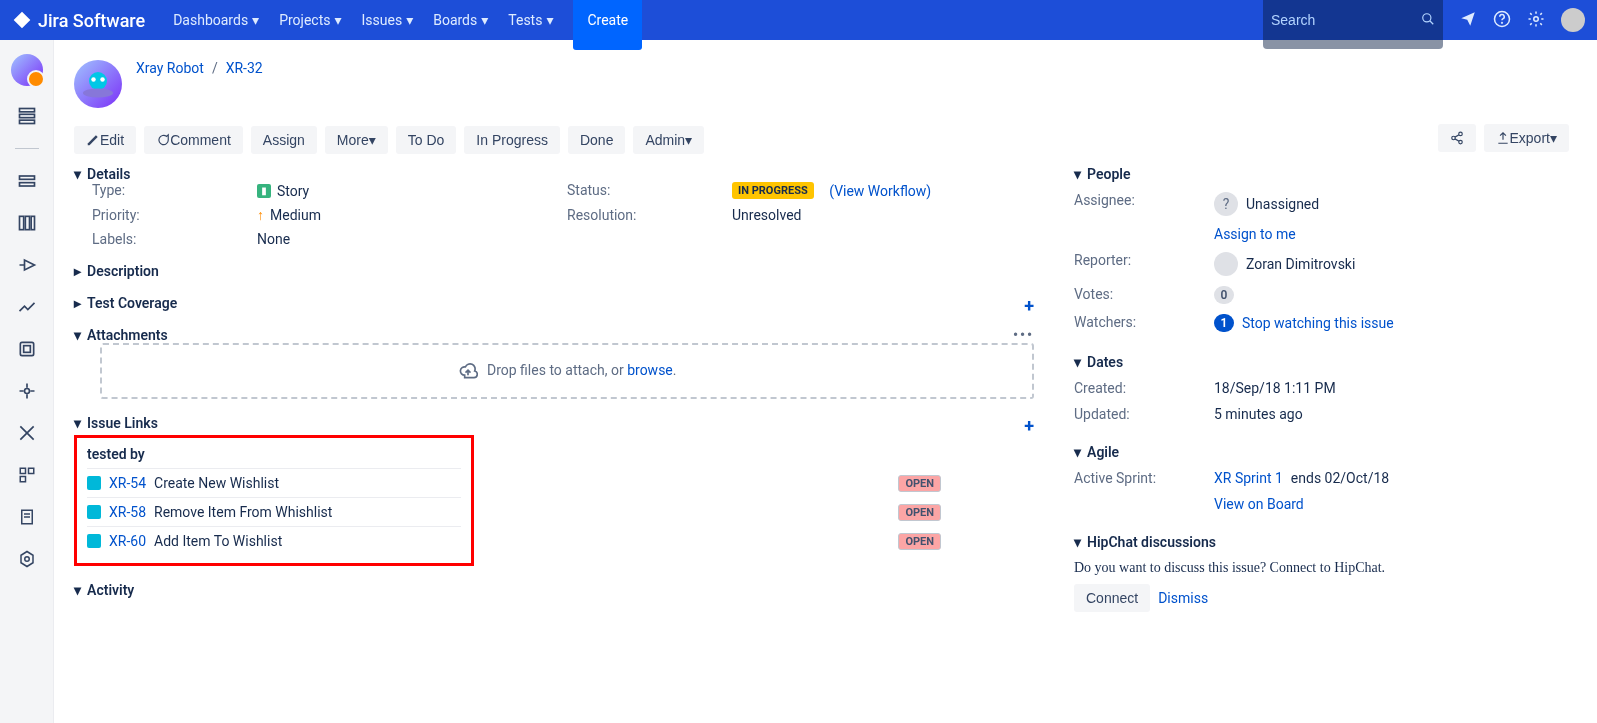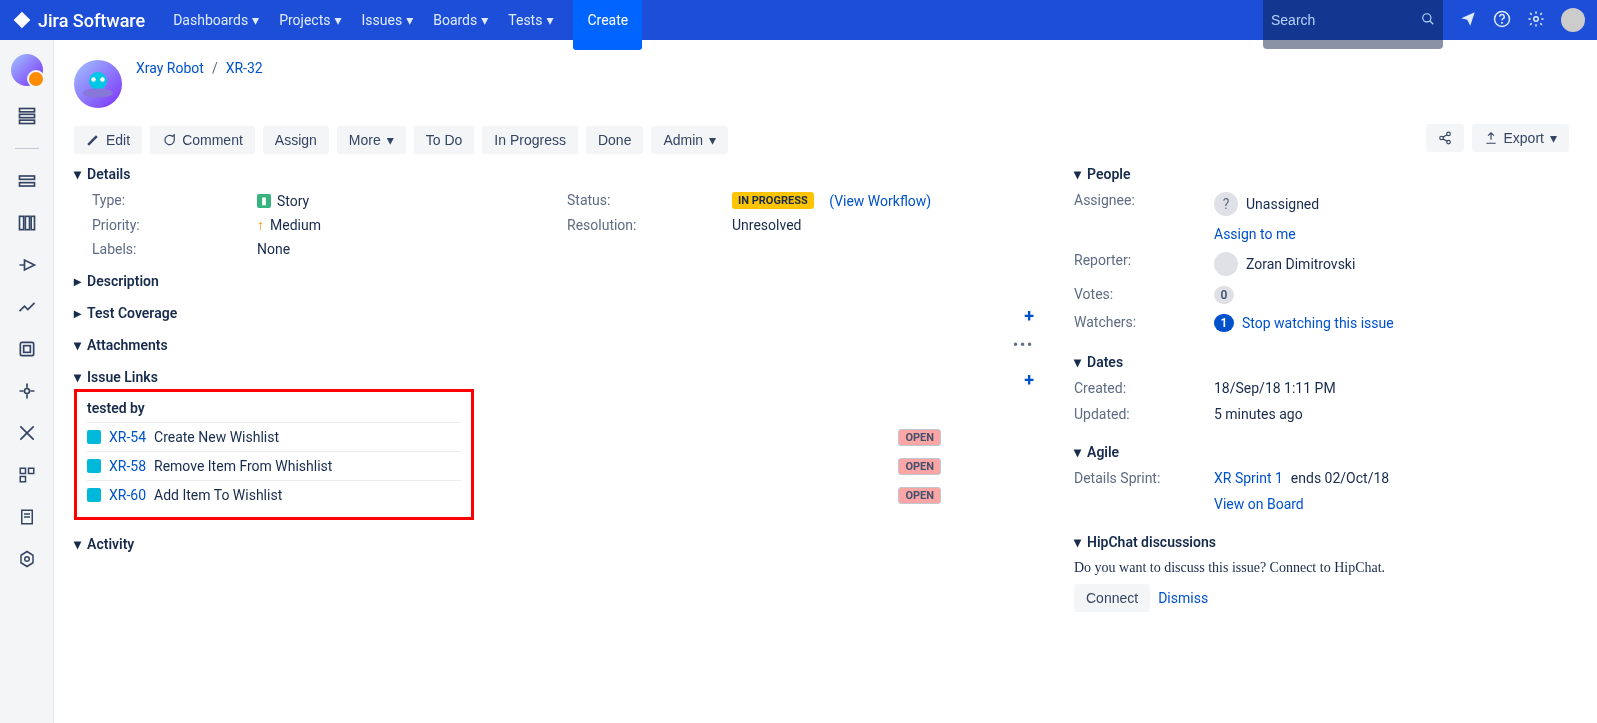--- a/index.html
+++ b/index.html
@@ -27,30 +27,30 @@
 
 .content { flex: 1; overflow-y: auto; padding: 20px 0 0 20px; position: relative; }
 .scroll-inner { padding-right: 28px; }
 .header-row { display: flex; align-items: flex-start; gap: 14px; }
 .project-avatar { width: 48px; height: 48px; border-radius: 50%; background: linear-gradient(135deg,#a0c4ff,#7b2ff7); flex-shrink: 0; display:flex; align-items:center; justify-content:center; }
 .breadcrumb { display: flex; gap: 8px; font-size: 14px; color: #5e6c84; }
 .breadcrumb a { color: #0052cc; text-decoration: none; }
 .issue-title { font-size: 24px; font-weight: 500; color: #172b4d; margin-top: 2px; }
 
 .toolbar { display: flex; gap: 8px; margin: 18px 0 12px; flex-wrap: wrap; }
-.tb-btn { background: #f4f5f7; color: #344563; padding: 6px 12px; border-radius: 3px; cursor: pointer; display: flex; align-items: center; gap: 6px; font-size: 14px; border: none; }
+.tb-btn { background: #f4f5f7; color: #344563; padding: 6px 12px; border-radius: 3px; cursor: pointer; display: flex; align-items: center; gap: 0; font-size: 14px; border: none; }
 .right-tools { position: absolute; top: 84px; right: 28px; display:flex; gap:8px; }
 
 .two-col { display: flex; gap: 40px; }
 .left-col { flex: 1; max-width: 960px; }
 .right-col { width: 420px; }
 
 .section { margin-bottom: 16px; }
 .sec-header { display: flex; align-items: center; gap: 6px; font-weight: 600; color: #172b4d; cursor: pointer; font-size: 14px; }
-.sec-body { margin-top: 10px; padding-left: 18px; }
+.sec-body { padding-left: 18px; }
 
 .field-grid { display: grid; grid-template-columns: 155px 300px 155px auto; row-gap: 8px; column-gap: 10px; font-size: 14px; }
 .field-label { color: #5e6c84; }
 .field-value { color: #172b4d; display: flex; align-items: center; gap: 6px; }
 .lozenge { background: #ffc400; color: #172b4d; font-size: 11px; font-weight: 700; padding: 2px 6px; border-radius: 3px; }
 .link { color: #0052cc; text-decoration: none; cursor:pointer; }
 .story-icon { width:14px; height:14px; background:#36b37e; border-radius:2px; display:inline-flex; align-items:center; justify-content:center; color:#fff; font-size:10px; }
 .prio-icon { color:#ff8b00; font-weight:bold; }
 
 .attach-drop { border: 2px dashed #c1c7d0; border-radius: 3px; padding: 16px; text-align: center; color: #5e6c84; margin-left:8px; }
@@ -323,20 +323,29 @@
               </div>
           <span class="plus-btn">+</span>
         </div>
 
         <div class="section rel-wrap">
           <div class="sec-header">
                 <span>▾</span>
                 <span>Attachments</span>
               </div>
           <span class="dots-btn">•••</span>
+          <div class="sec-body">
+            <div class="attach-drop">
+              <svg width="20" height="20" viewBox="0 0 24 24" fill="none" stroke="#5e6c84" stroke-width="2" style="vertical-align:middle;margin-right:6px">
+                    <path d="M8 17a5 5 0 1 1 .9-9.9A6 6 0 0 1 20 12a4 4 0 0 1-1 7.9H8z"></path>
+                    <path d="M12 11v6M9 14l3-3 3 3"></path>
+                  </svg>
+              <span>Drop files to attach, or </span><a class="link">browse</a><span>.</span>
+            </div>
+          </div>
         </div>
 
         <div class="section rel-wrap links-outer">
           <div class="sec-header">
                 <span>▾</span>
                 <span>Issue Links</span>
               </div>
           <span class="plus-btn">+</span>
           <div class="issue-links-box">
             <div class="link-title">tested by</div>
@@ -414,21 +423,21 @@
             <div class="side-value">5 minutes ago</div>
           </div>
         </div>
 
         <div class="side-section">
           <div class="side-header">
                 <span>▾</span>
                 <span>Agile</span>
               </div>
           <div class="side-grid">
-            <div class="side-label">Details Sprint:</div>
+            <div class="side-label">Active Sprint:</div>
             <div class="side-value">
                   <a class="link">XR Sprint 1</a>
                   <span> ends 02/Oct/18</span>
                 </div>
             <div></div>
             <div class="side-value">
                   <a class="link">View on Board</a>
                 </div>
           </div>
         </div>

